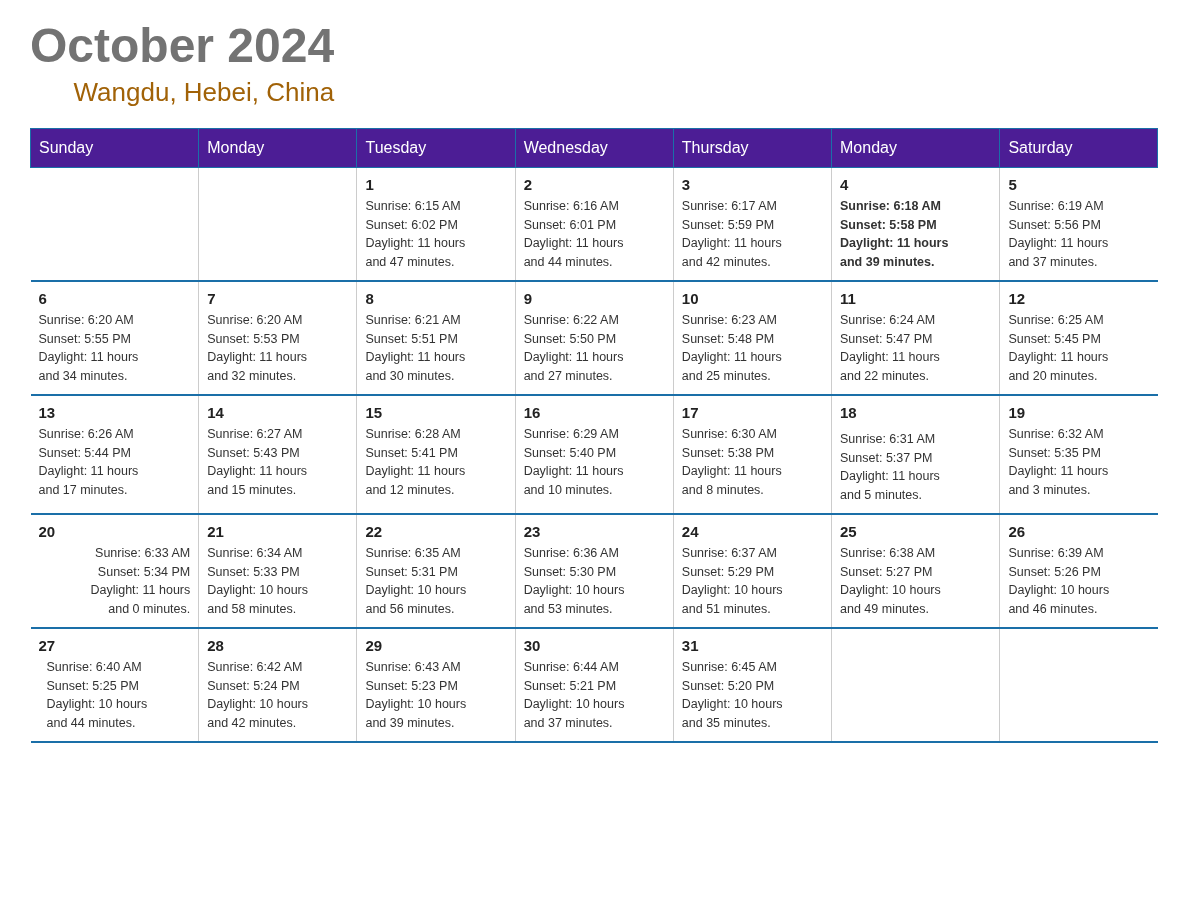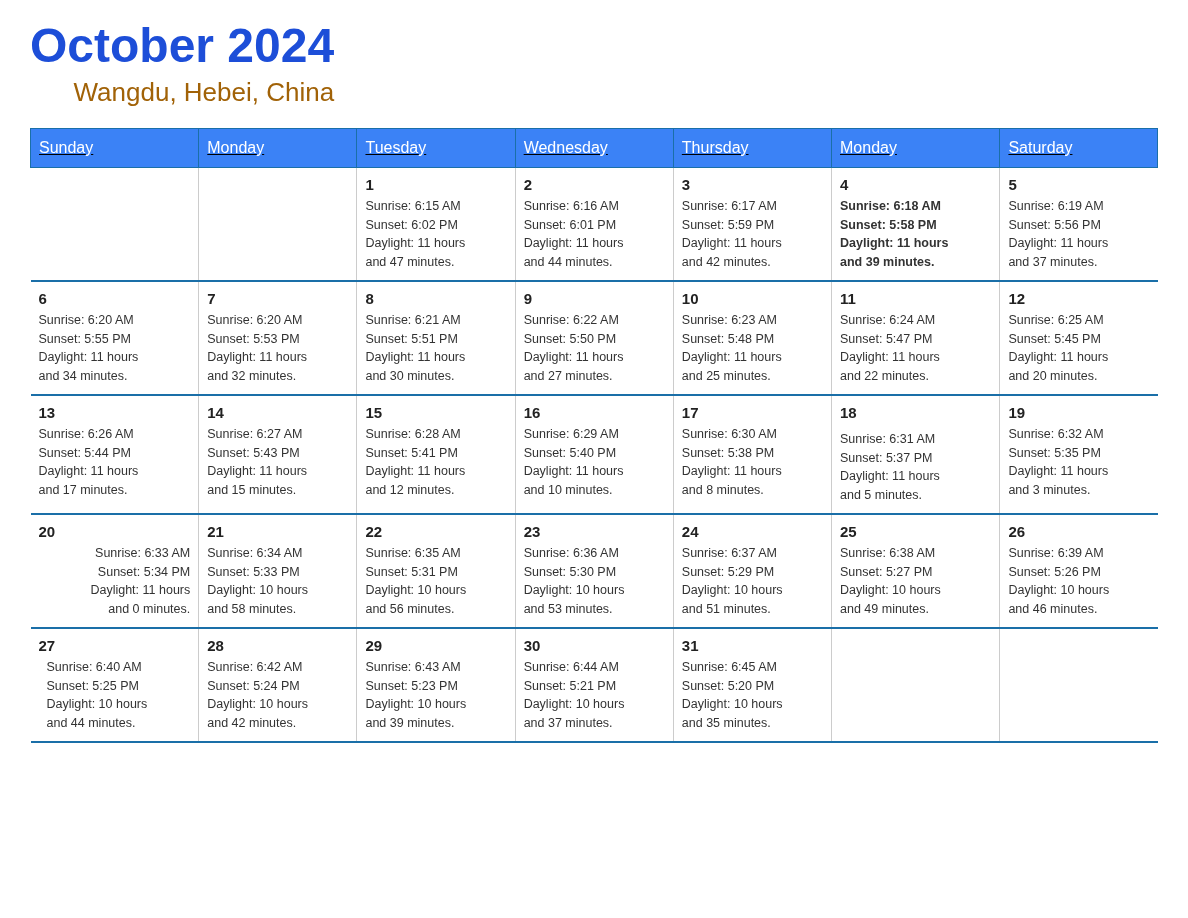--- a/index.html
+++ b/index.html
@@ -25,35 +25,34 @@
       font-size: 22px;
       font-weight: bold;
       color: #1a6fa8;
     }
     .title-section {
       text-align: right;
     }
     .month-title {
       font-size: 48px;
       font-weight: bold;
-      color: #1d4ed8;
+      color: #737373;
       line-height: 1.1;
     }
     .location-title {
       font-size: 26px;
       color: #a16207;
       margin-top: 4px;
     }
     table {
       width: 100%;
       border-collapse: collapse;
     }
     thead tr {
-      background-color: #3b82f6;
-      text-decoration: underline;
+      background-color: #4c1d95;
     }
     thead th {
       color: #fff;
       padding: 10px 8px;
       text-align: left;
       font-size: 16px;
       font-weight: normal;
       border: 1px solid #1a6fa8;
     }
     tbody tr {

